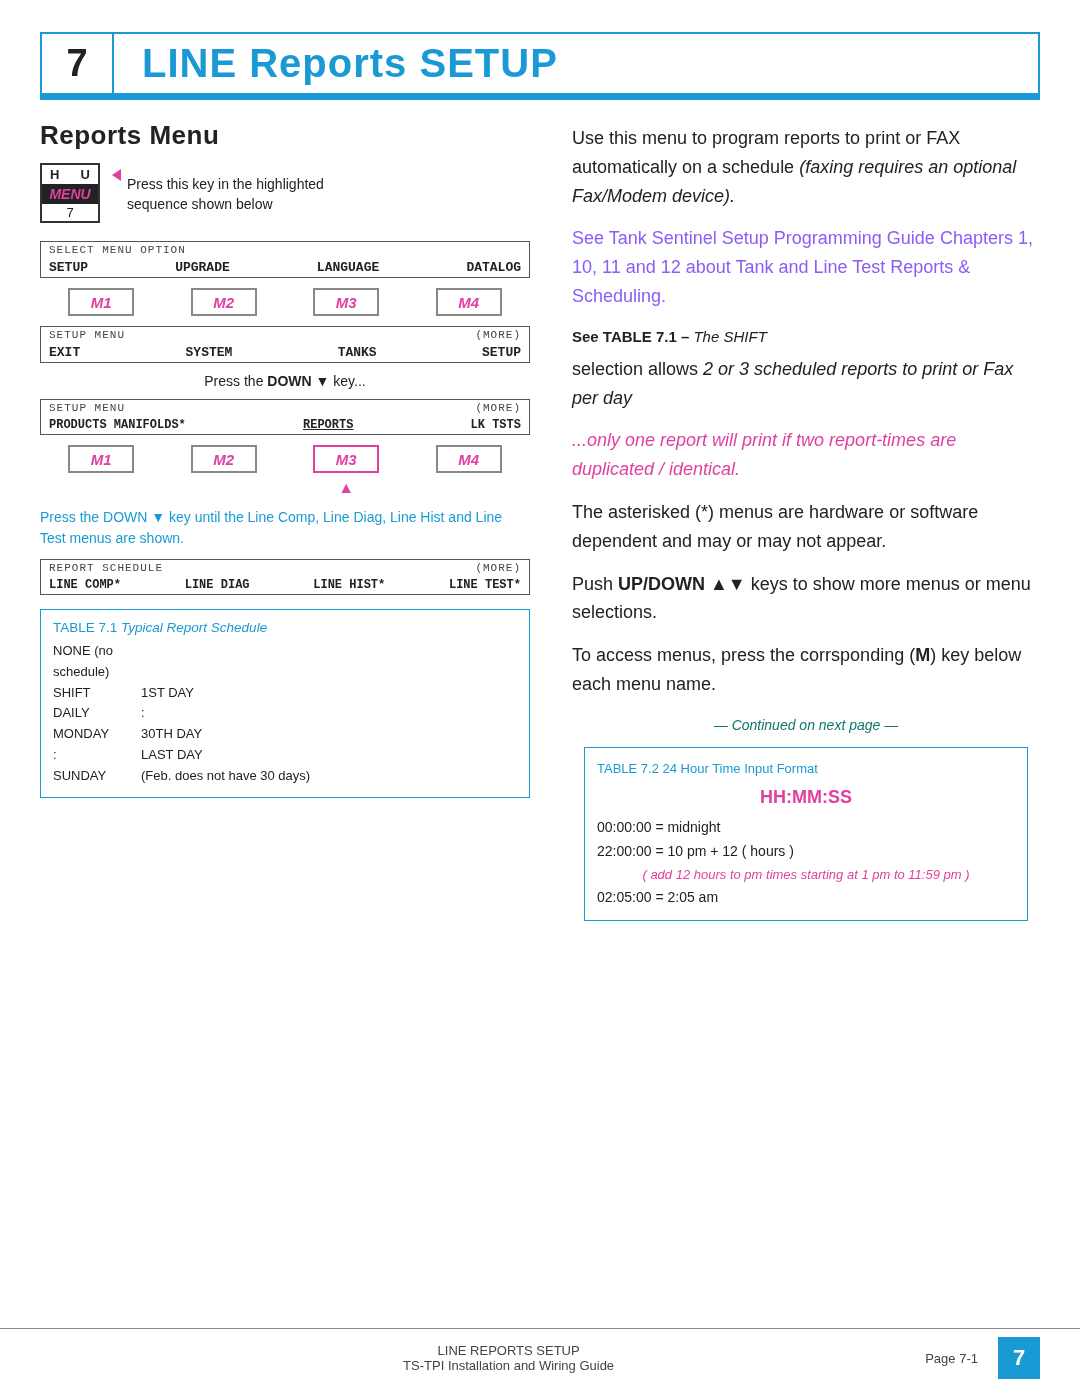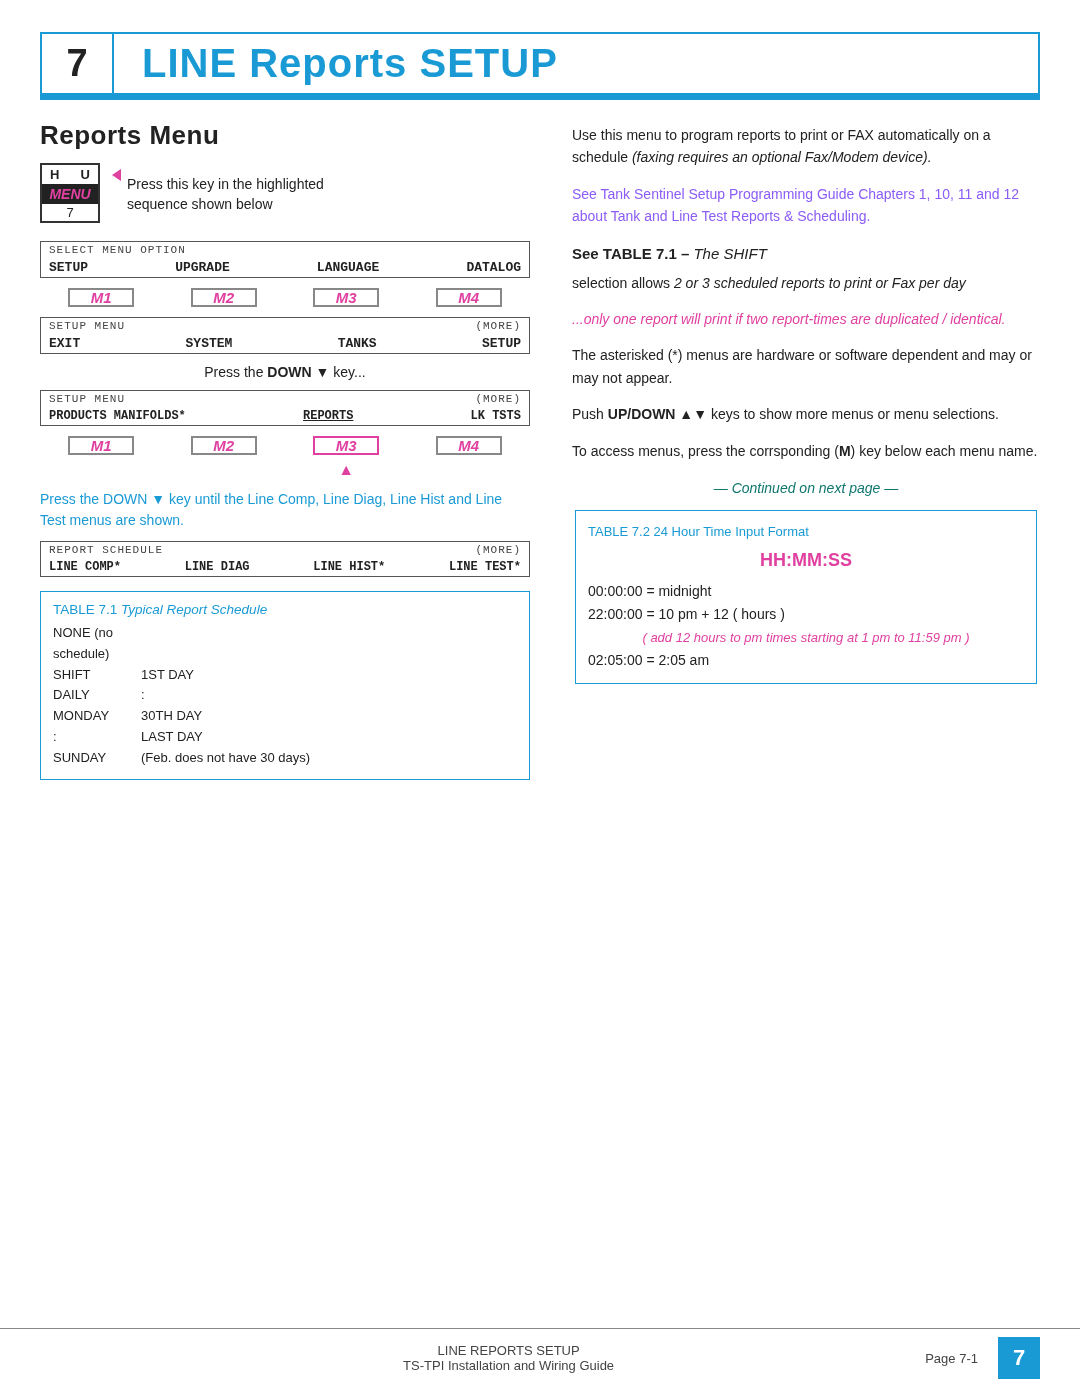--- a/index.html
+++ b/index.html
@@ -145,21 +145,21 @@
 
     
     .m-buttons-row {
       display: flex;
       justify-content: space-around;
       margin: 6px 0;
     }
     .m-btn {
       border: 2px solid #888;
       width: 66px;
-      height: 19px;
+      height: 28px;
       display: flex;
       align-items: center;
       justify-content: center;
       font-size: 15px;
       font-weight: bold;
       color: #e040a0;
       font-style: italic;
       font-family: Arial, Helvetica, sans-serif;
       cursor: pointer;
     }
@@ -222,21 +222,21 @@
     .schedule-col1 {
       width: 80px;
       font-weight: normal;
     }
     .schedule-col2 {
       flex: 1;
     }
 
     
     .right-text {
-      font-size: 14px;
+      font-size: 18px;
       line-height: 1.6;
       color: #222;
       margin-bottom: 14px;
     }
     .right-text em {
       font-style: italic;
     }
     .cyan-link {
       color: #8b5cf6;
     }
@@ -248,21 +248,21 @@
       font-weight: bold;
     }
     .italic-red {
       color: #e040a0;
       font-style: italic;
     }
 
     
     .table72-section {
       border: 1.5px solid #1a9ad4;
-      margin: 14px 3px;
+      margin: 14px 12px;
       padding: 10px 12px;
       font-size: 13.5px;
       line-height: 1.7;
     }
     .table72-title {
       font-size: 13px;
       color: #1a9ad4;
       font-weight: normal;
       margin-bottom: 2px;
     }

